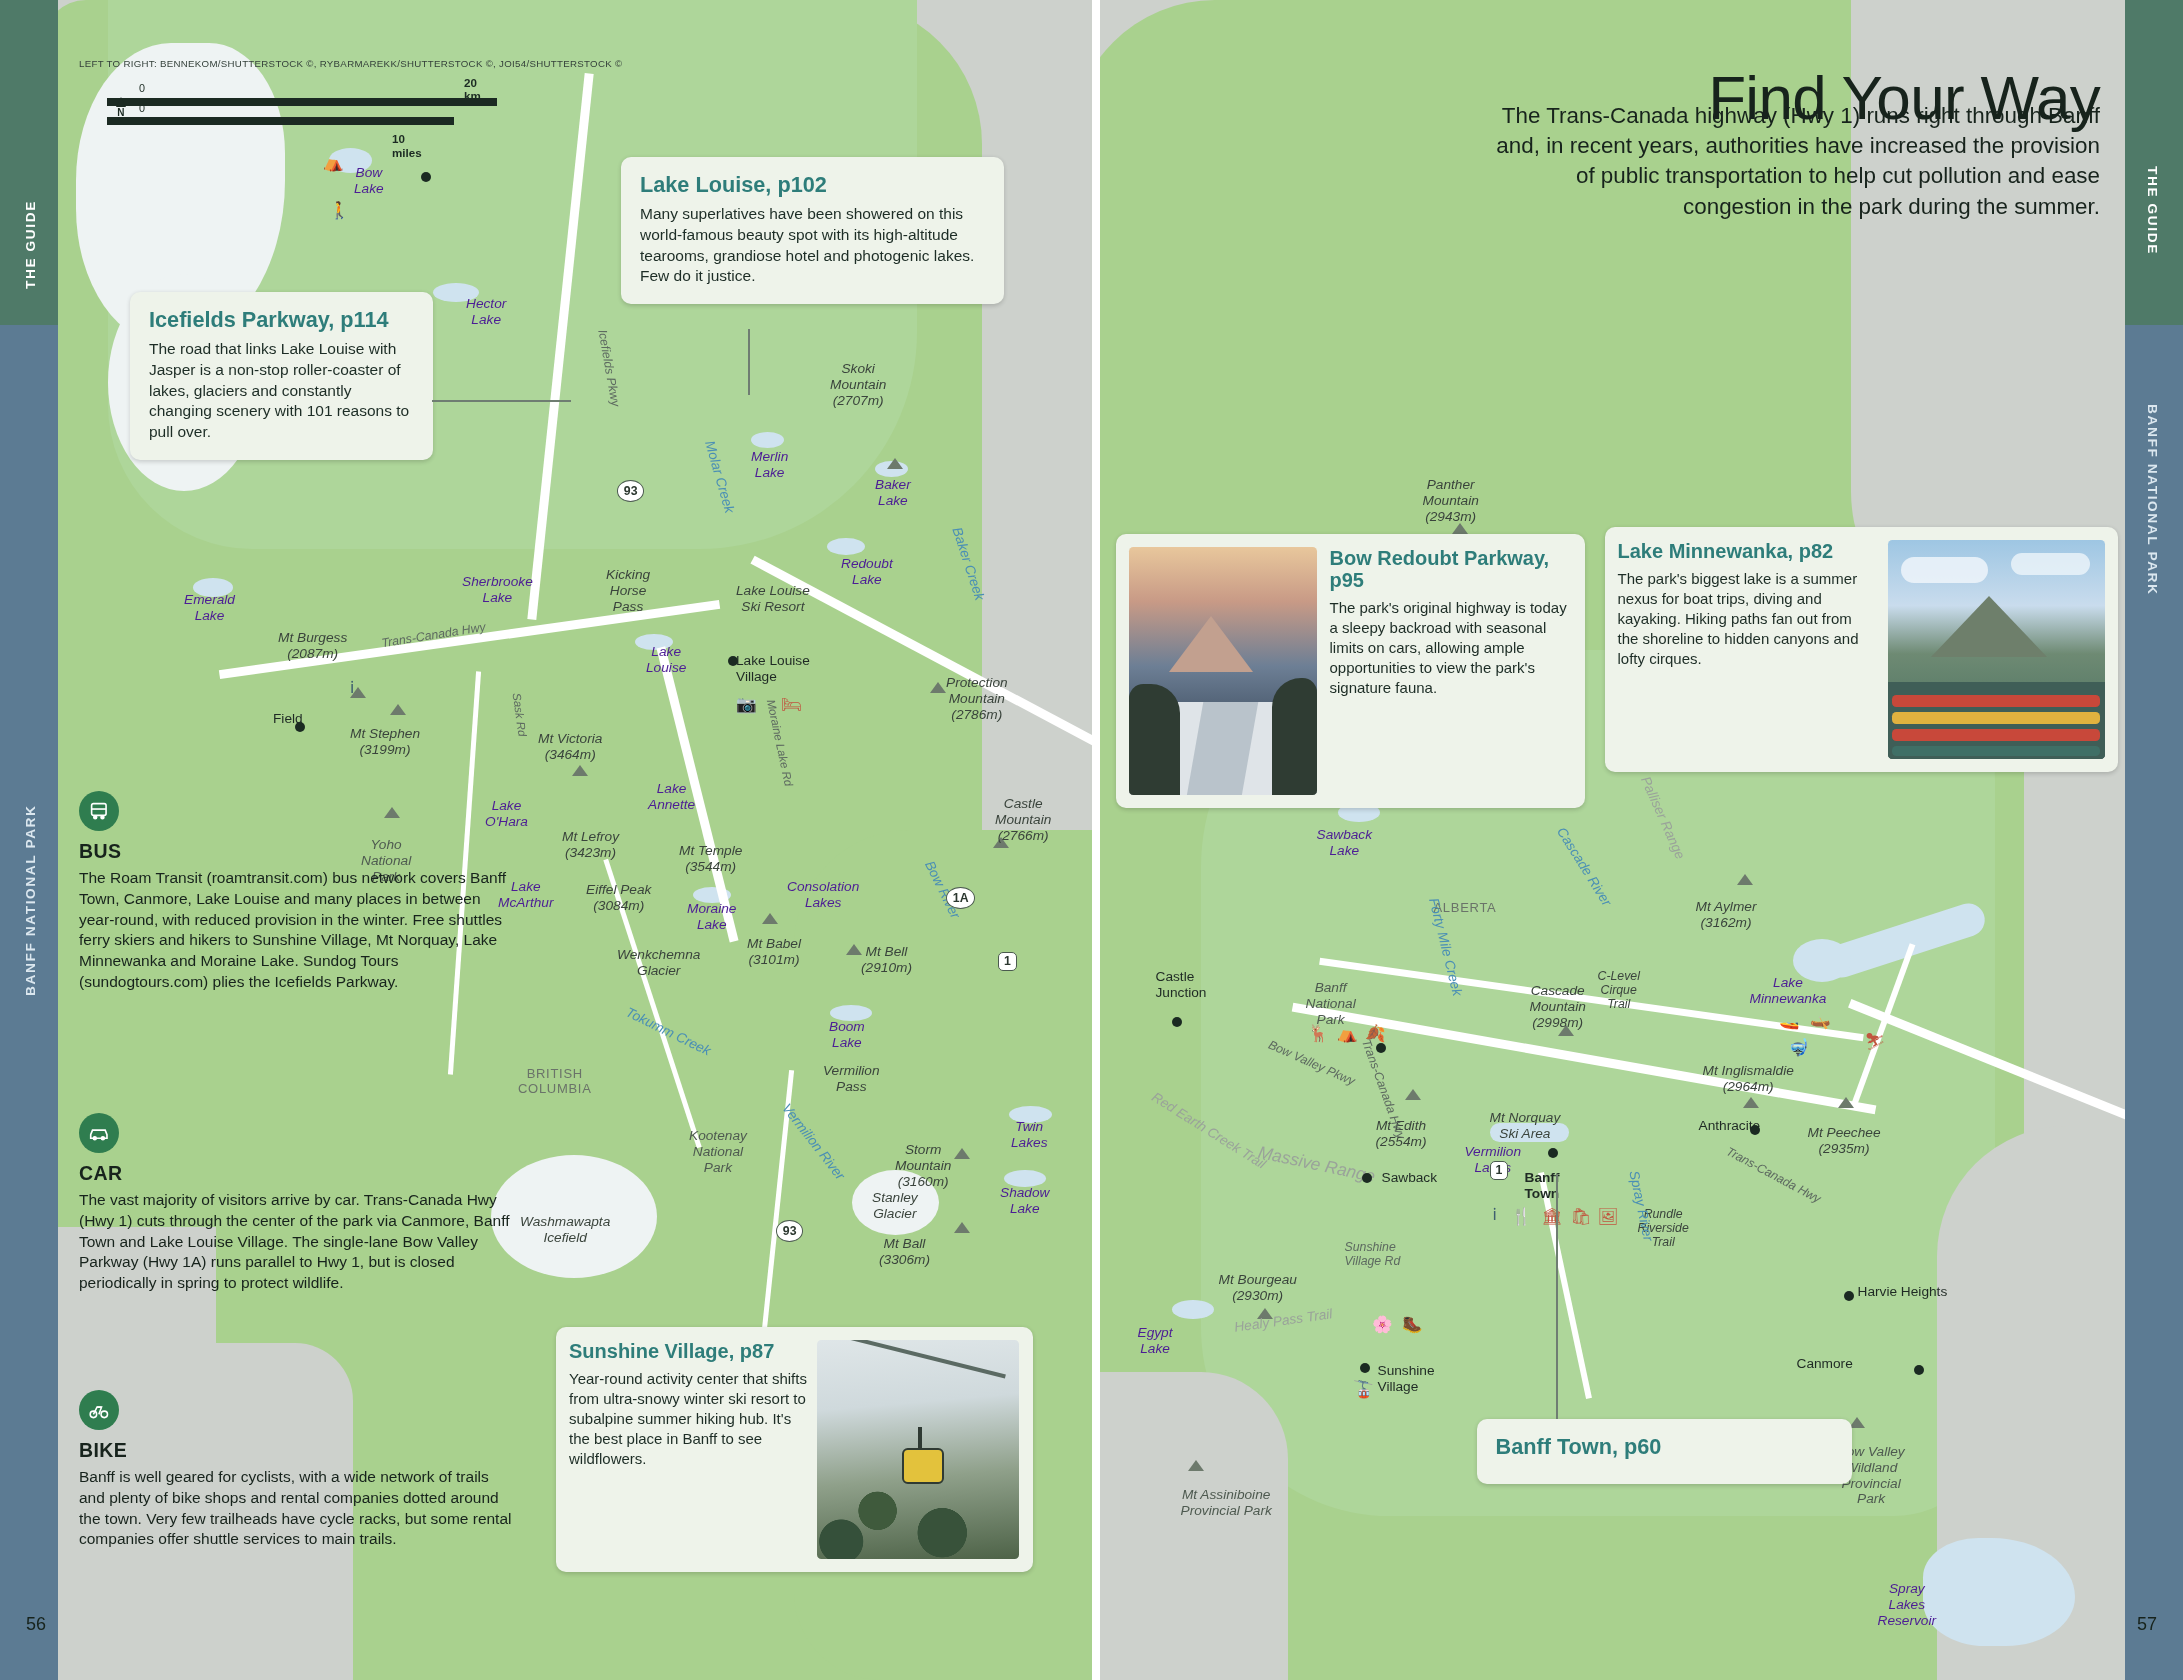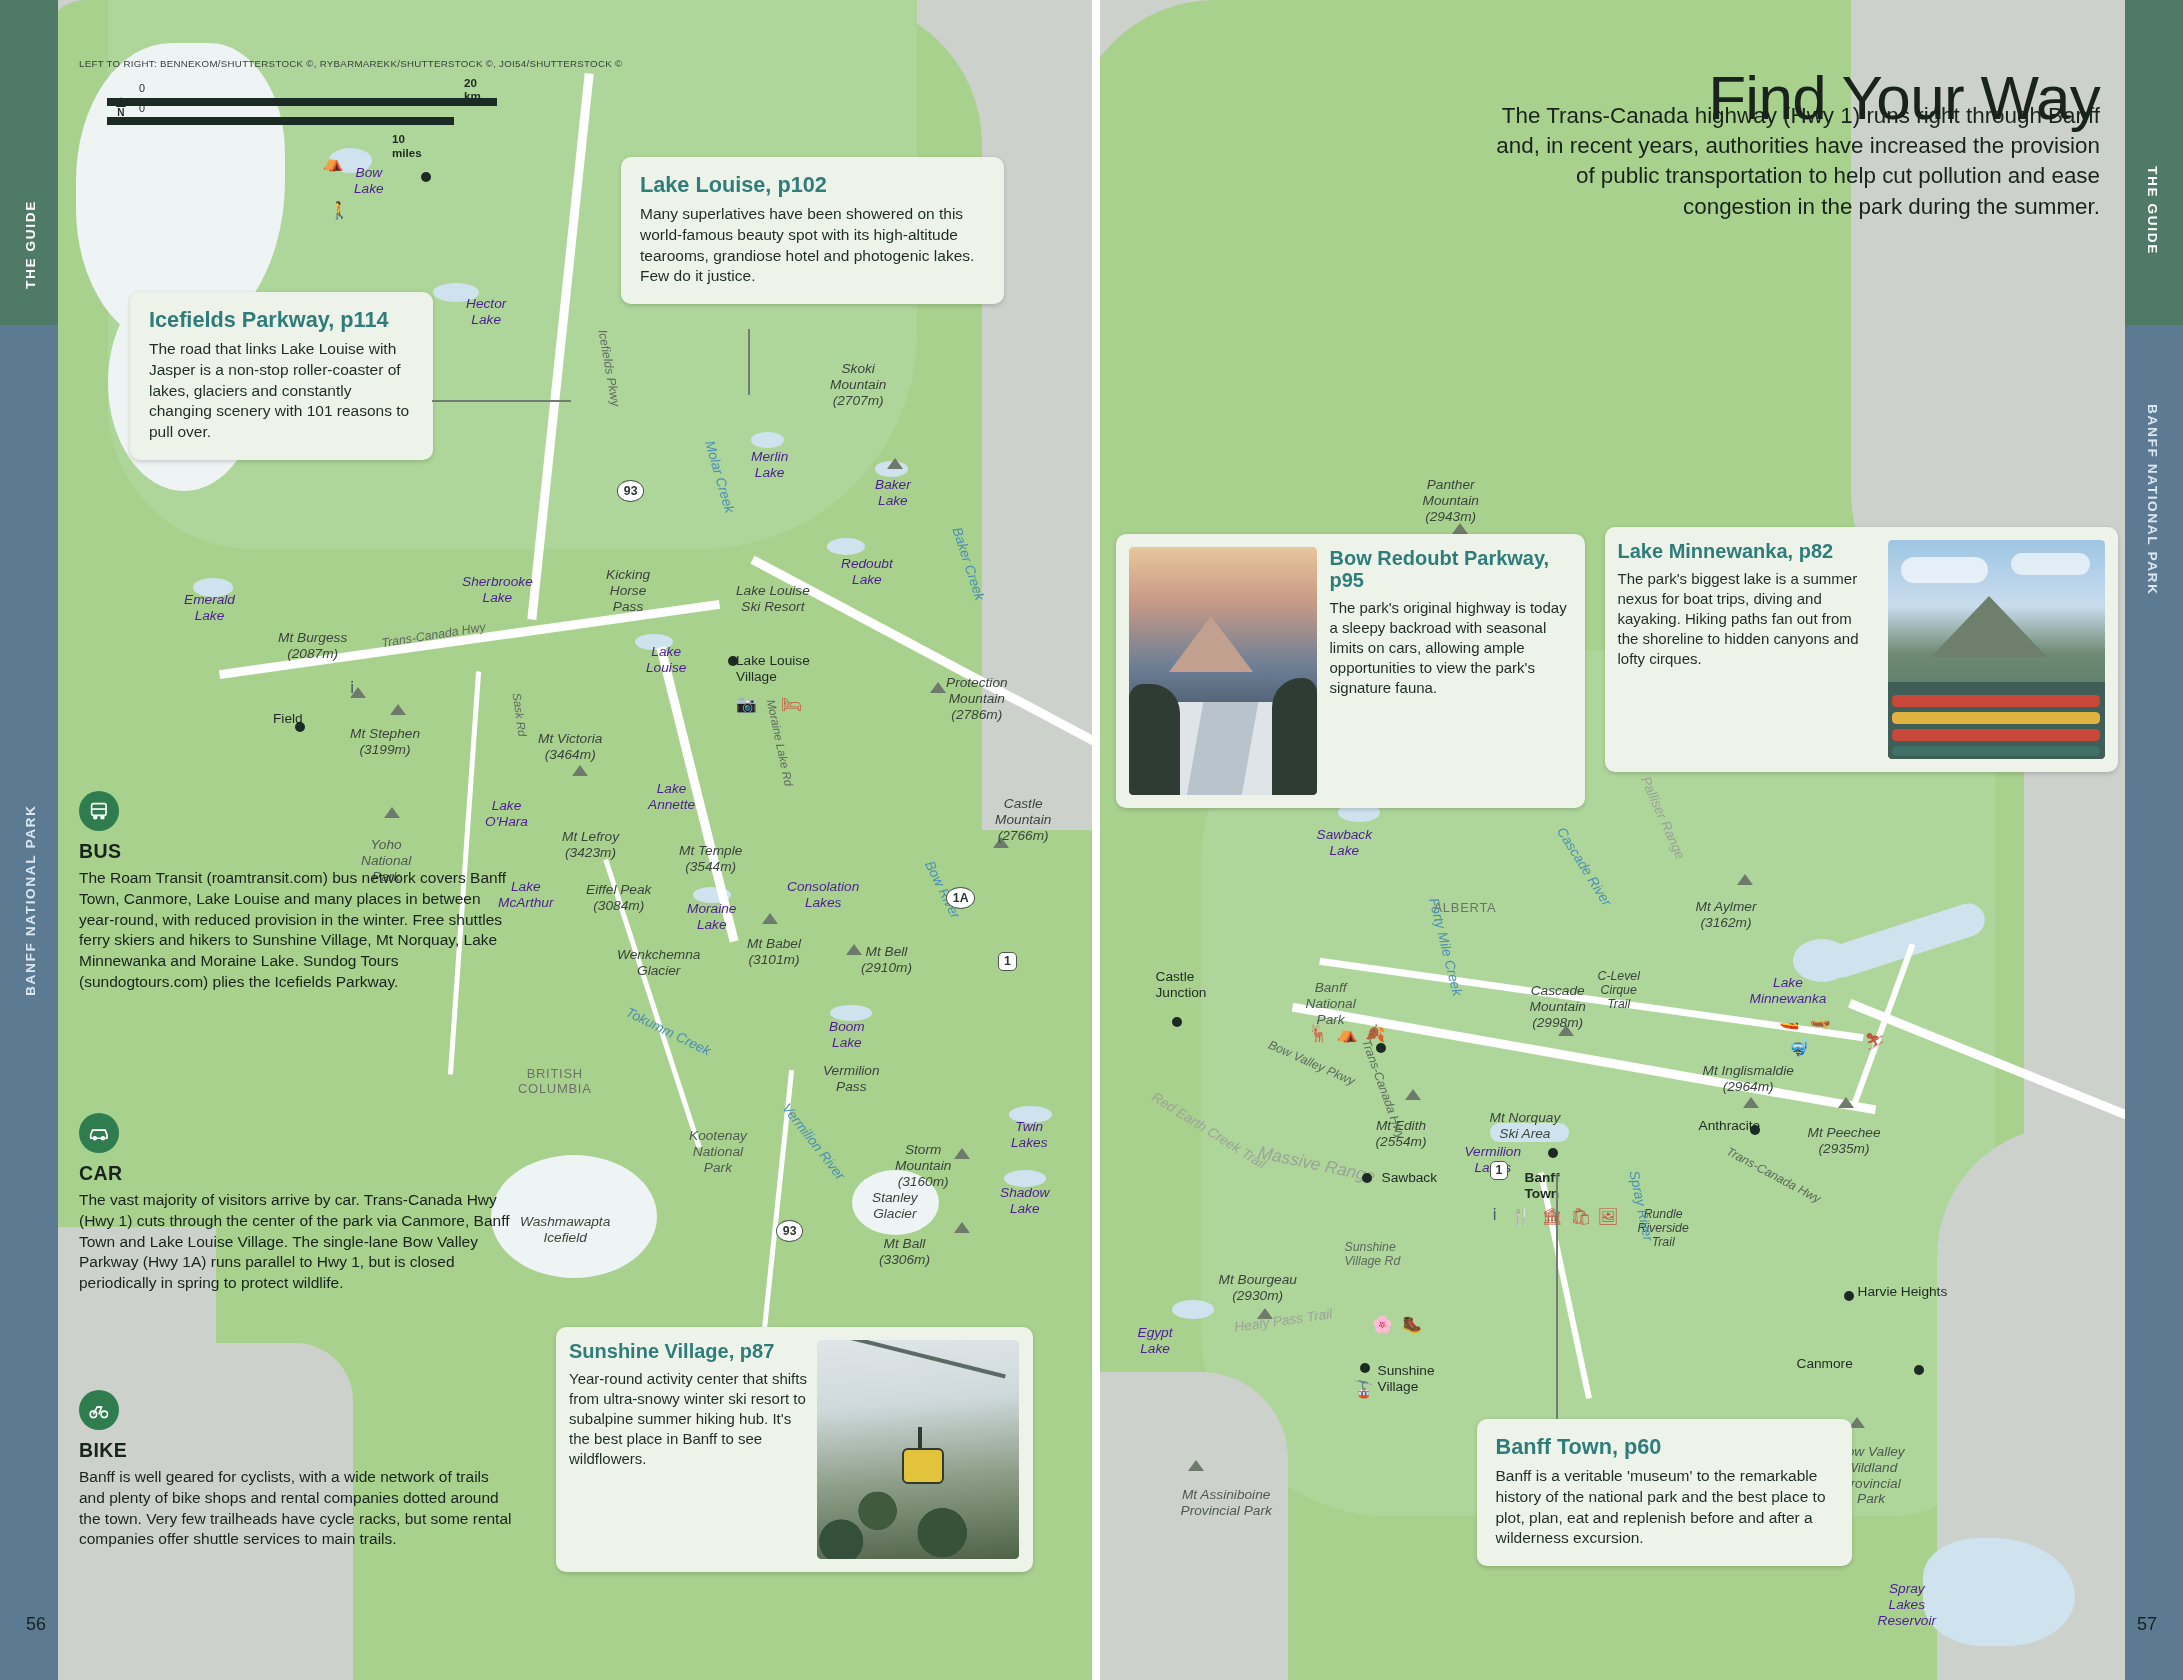--- a/index.html
+++ b/index.html
@@ -633,21 +633,20 @@
         <div style="position:absolute;left:0;top:142px;width:217px;height:78px;background:#3f5e57;"></div>
         <div style="position:absolute;left:4.3px;top:155px;width:208px;height:11.6px;background:#c8483a;border-radius:4.3px;"></div>
         <div style="position:absolute;left:4.3px;top:172px;width:208px;height:11.6px;background:#e0b23f;border-radius:4.3px;"></div>
         <div style="position:absolute;left:4.3px;top:189px;width:208px;height:11.6px;background:#c8483a;border-radius:4.3px;"></div>
         <div style="position:absolute;left:4.3px;top:206px;width:208px;height:10px;background:#3f6f66;border-radius:4.3px;"></div>
       </div>
     </div>
 
     <div class="callout" style="left:377px;top:1419px;width:375px;">
       <h3>Banff Town, p60</h3>
-      <p>Banff is a veritable 'museum' to the remarkable history of the national park and the best place to plot, plan, eat and replenish before and after a wilderness excursion.</p>
       <div class="leader" style="left:79px;top:-245px;width:2.2px;height:245px;"></div>
     </div>
 
     <div class="side-tab right">
       <div class="tab-guide"></div>
       <div class="tab-park"></div>
       <div class="tab-text guide">THE GUIDE</div>
       <div class="tab-text park">BANFF NATIONAL PARK</div>
     </div>
 

